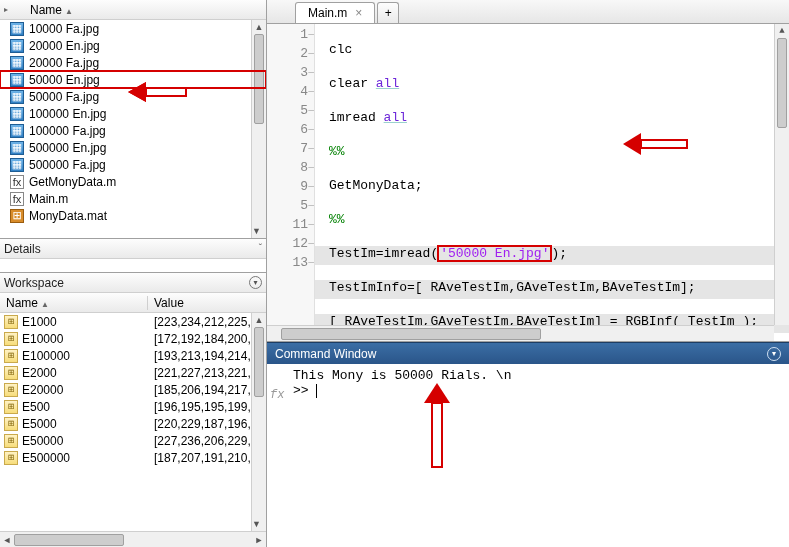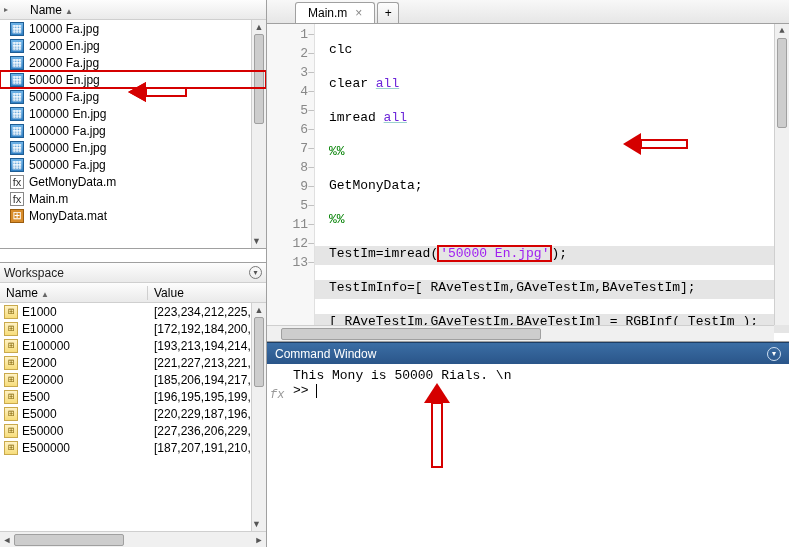--- a/index.html
+++ b/index.html
@@ -266,20 +266,24 @@
           <span class="icon ic-mat">⊞</span>
           <span>MonyData.mat</span>
         </div>
         <div class="vscroll">
         <div class="arr">▲</div>
         <div class="thumb"></div>
         <div class="arr" style="position:absolute;bottom:0;">▼</div>
       </div>
     </div>
 
+    <div class="details-header">
+      <span class="title">Details</span>
+      <span class="updown">ˇ</span>
+    </div>
     <div class="details-body"></div>
 
     <div class="workspace-header">
       <span class="title">Workspace</span>
       <span class="circ">▾</span>
     </div>
     <div class="ws-cols">
       <div class="c1"><span>Name</span><span class="sort-tri">▲</span></div>
       <div class="c2">Value</div>
     </div>

